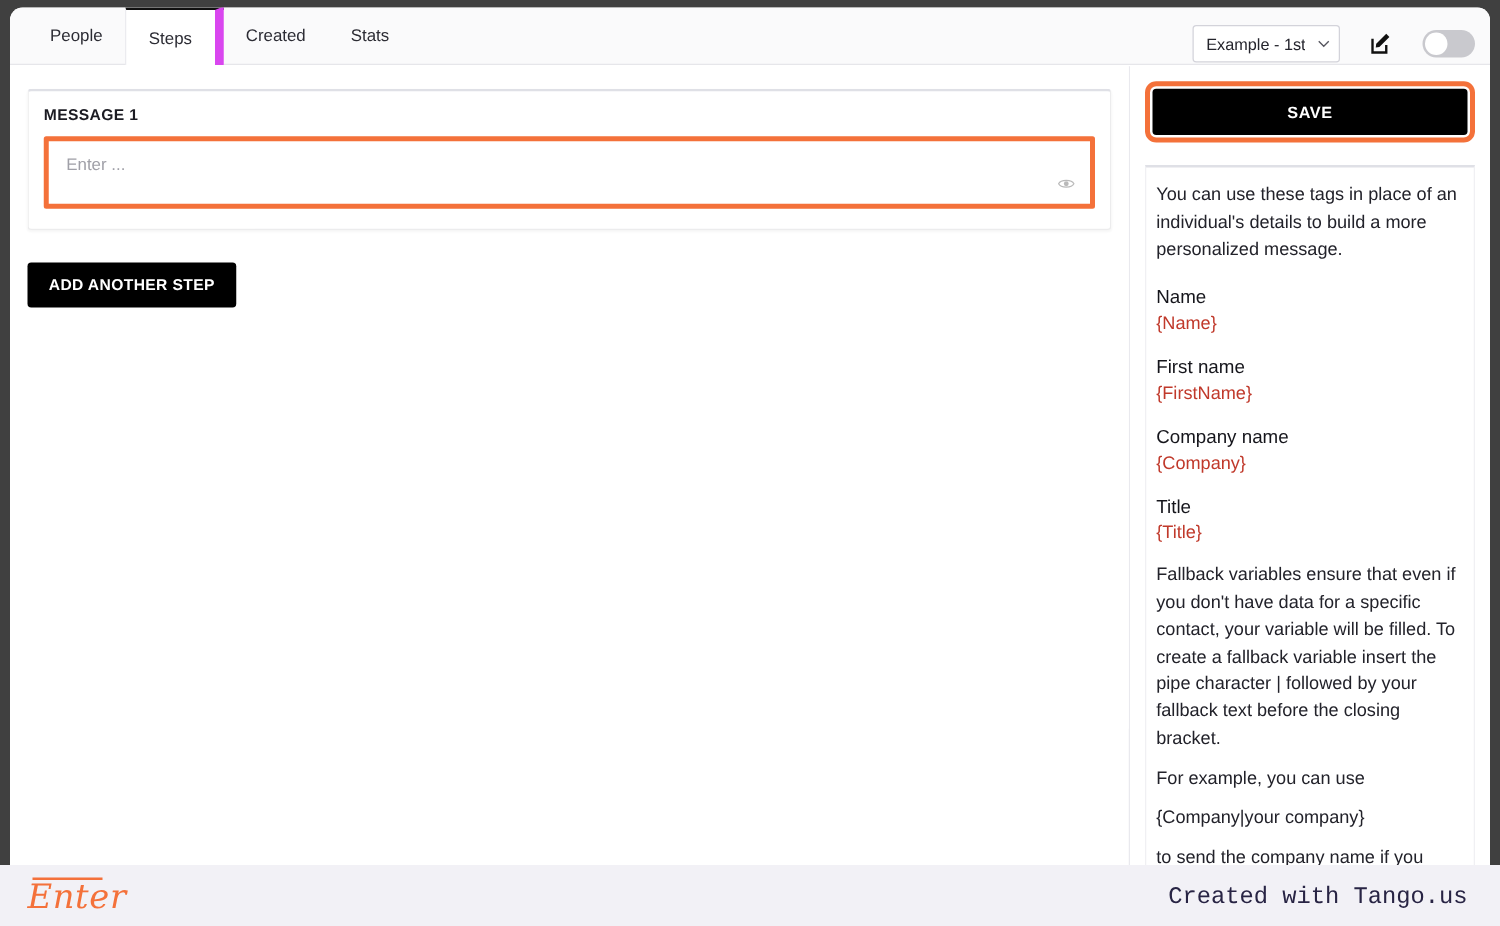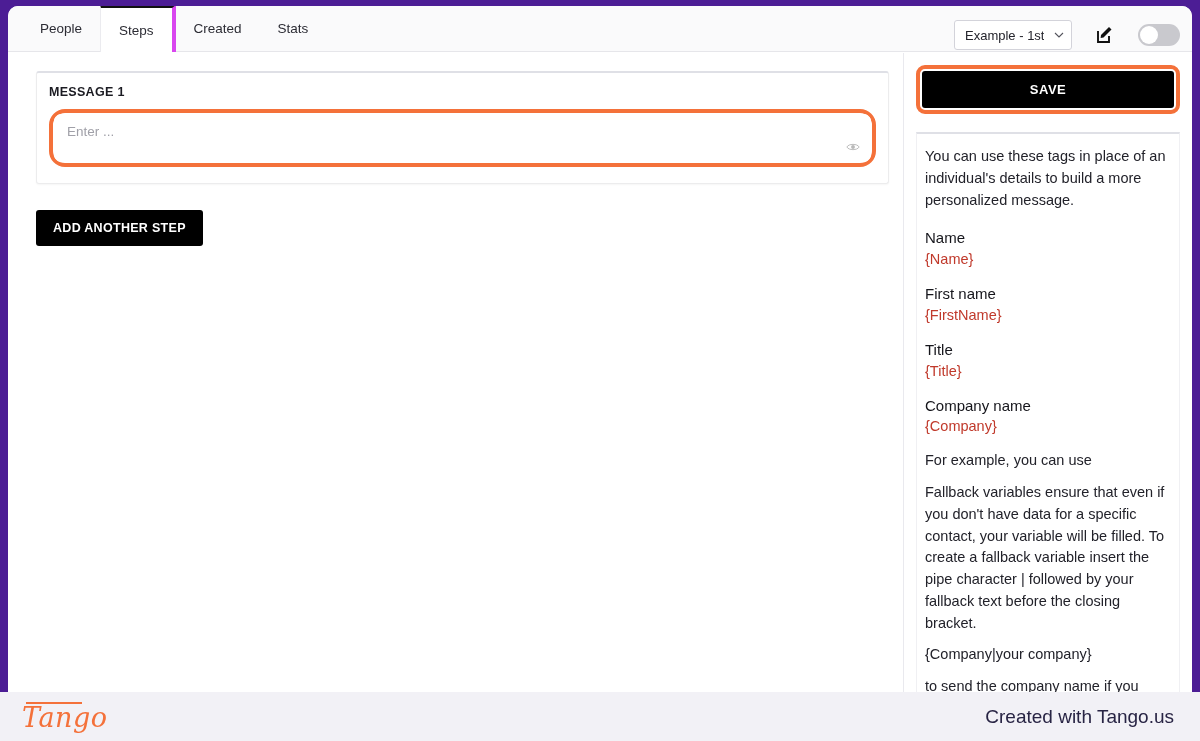--- a/index.html
+++ b/index.html
@@ -5,21 +5,21 @@
   * { box-sizing: border-box; margin: 0; padding: 0; }
   html, body {
     width: 1200px; height: 741px;
     font-family: "Liberation Sans", sans-serif;
     background: #ffffff;
     overflow: hidden;
   }
   .page {
     position: relative;
     width: 1200px; height: 741px;
-    background: #4c1d95;
+    background: #404040;
   }
   
   .app-frame {
     position: absolute;
     left: 8px; top: 6px;
     width: 1184px; height: 686px;
     background: #ffffff;
     border-radius: 10px 10px 0 0;
     overflow: hidden;
   }
@@ -45,21 +45,21 @@
     background: transparent;
     border: none;
     cursor: pointer;
     position: relative;
     white-space: nowrap;
   }
   .tab.active {
     background: #ffffff;
     border-top: 3px solid #111111;
     border-left: 1px solid #ebebef;
-    border-right: 4px solid #d946ef;
+    border-right: 7px solid #d946ef;
     margin-bottom: -1px;
     height: 47px;
     padding-top: 0px;
   }
   
   .top-controls {
     position: absolute;
     top: 14px; right: 12px;
     display: flex;
     align-items: center;
@@ -109,21 +109,21 @@
     position: absolute;
     top: 47px; left: 0;
     width: 1184px; height: 639px;
     display: flex;
   }
   .left-pane {
     width: 895px;
     height: 530px;
     background: #ffffff;
     position: relative;
-    padding: 10px 14px 0 28px;
+    padding: 10px 14px 0 14px;
   }
   .divider-vert {
     width: 1px;
     background: #e9e9ee;
     height: 639px;
   }
   .right-pane {
     flex: 1;
     background: #ffffff;
     position: relative;
@@ -142,21 +142,21 @@
   }
   .msg-label {
     font-size: 12.5px;
     font-weight: bold;
     letter-spacing: 0.3px;
     color: #1b1b22;
     margin-bottom: 10px;
   }
   .input-highlight {
     border: 4px solid #f4713a;
-    border-radius: 16px;
+    border-radius: 2px;
     padding: 1px;
   }
   .msg-input {
     position: relative;
     width: 100%;
     height: 48px;
     border: 1px solid #ffffff;
     border-radius: 7px;
     background: #ffffff;
     display: flex;
@@ -264,20 +264,21 @@
   .tango-logo::before {
     content: "";
     position: absolute;
     top: 2px; left: 4px;
     width: 56px; height: 2px;
     background: #f4713a;
   }
   .created-with {
     font-size: 19px;
     color: #282444;
+    font-family: Liberation Mono, monospace;
   }
 </style>
 </head>
 <body>
 
 <div class="page">
 
   <div class="app-frame">
 
     <div class="tabbar">
@@ -342,36 +343,36 @@
 
           <div class="tag-item">
             <div class="tag-name">Name</div>
             <div class="tag-token">{Name}</div>
           </div>
           <div class="tag-item">
             <div class="tag-name">First name</div>
             <div class="tag-token">{FirstName}</div>
           </div>
           <div class="tag-item">
+            <div class="tag-name">Company name</div>
+            <div class="tag-token">{Company}</div>
+          </div>
+          <div class="tag-item">
             <div class="tag-name">Title</div>
             <div class="tag-token">{Title}</div>
           </div>
-          <div class="tag-item">
-            <div class="tag-name">Company name</div>
-            <div class="tag-token">{Company}</div>
-          </div>
-
+
+          <div class="fallback-text">Fallback variables ensure that even if you don't have data for a specific contact, your variable will be filled. To create a fallback variable insert the pipe character | followed by your fallback text before the closing bracket.</div>
           <div class="fallback-text">For example, you can use</div>
-          <div class="fallback-text">Fallback variables ensure that even if you don't have data for a specific contact, your variable will be filled. To create a fallback variable insert the pipe character | followed by your fallback text before the closing bracket.</div>
           <div class="fallback-text token">{Company|your company}</div>
           <div class="fallback-text">to send the company name if you have data for that field, or "your company" if you don't. Fallback variables are available for name, first name, company, title.</div>
         </div>
 
       </div>
     </div>
   </div>
 
   <div class="footer">
-    <div class="tango-logo">Tango</div>
+    <div class="tango-logo">Enter</div>
     <div class="created-with">Created with Tango.us</div>
   </div>
 
 </div>
 
 </body></html>

